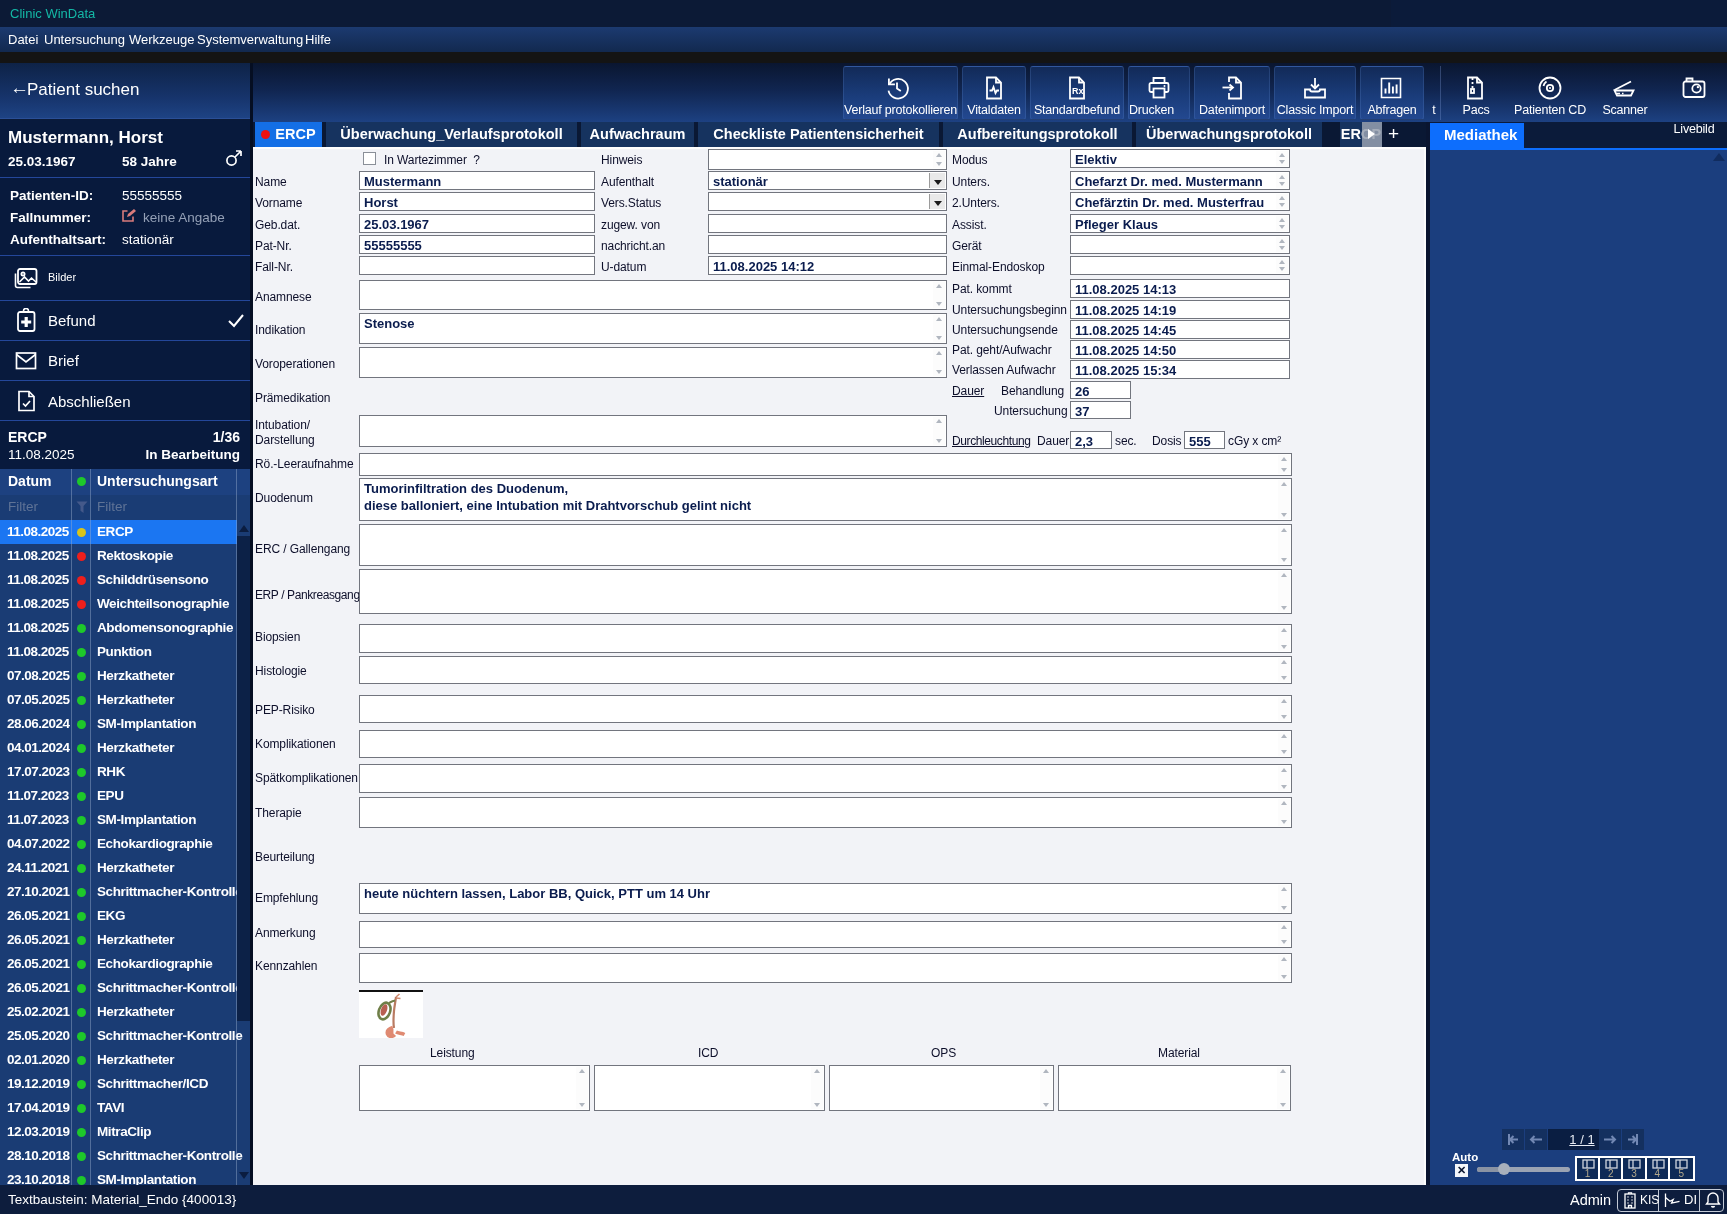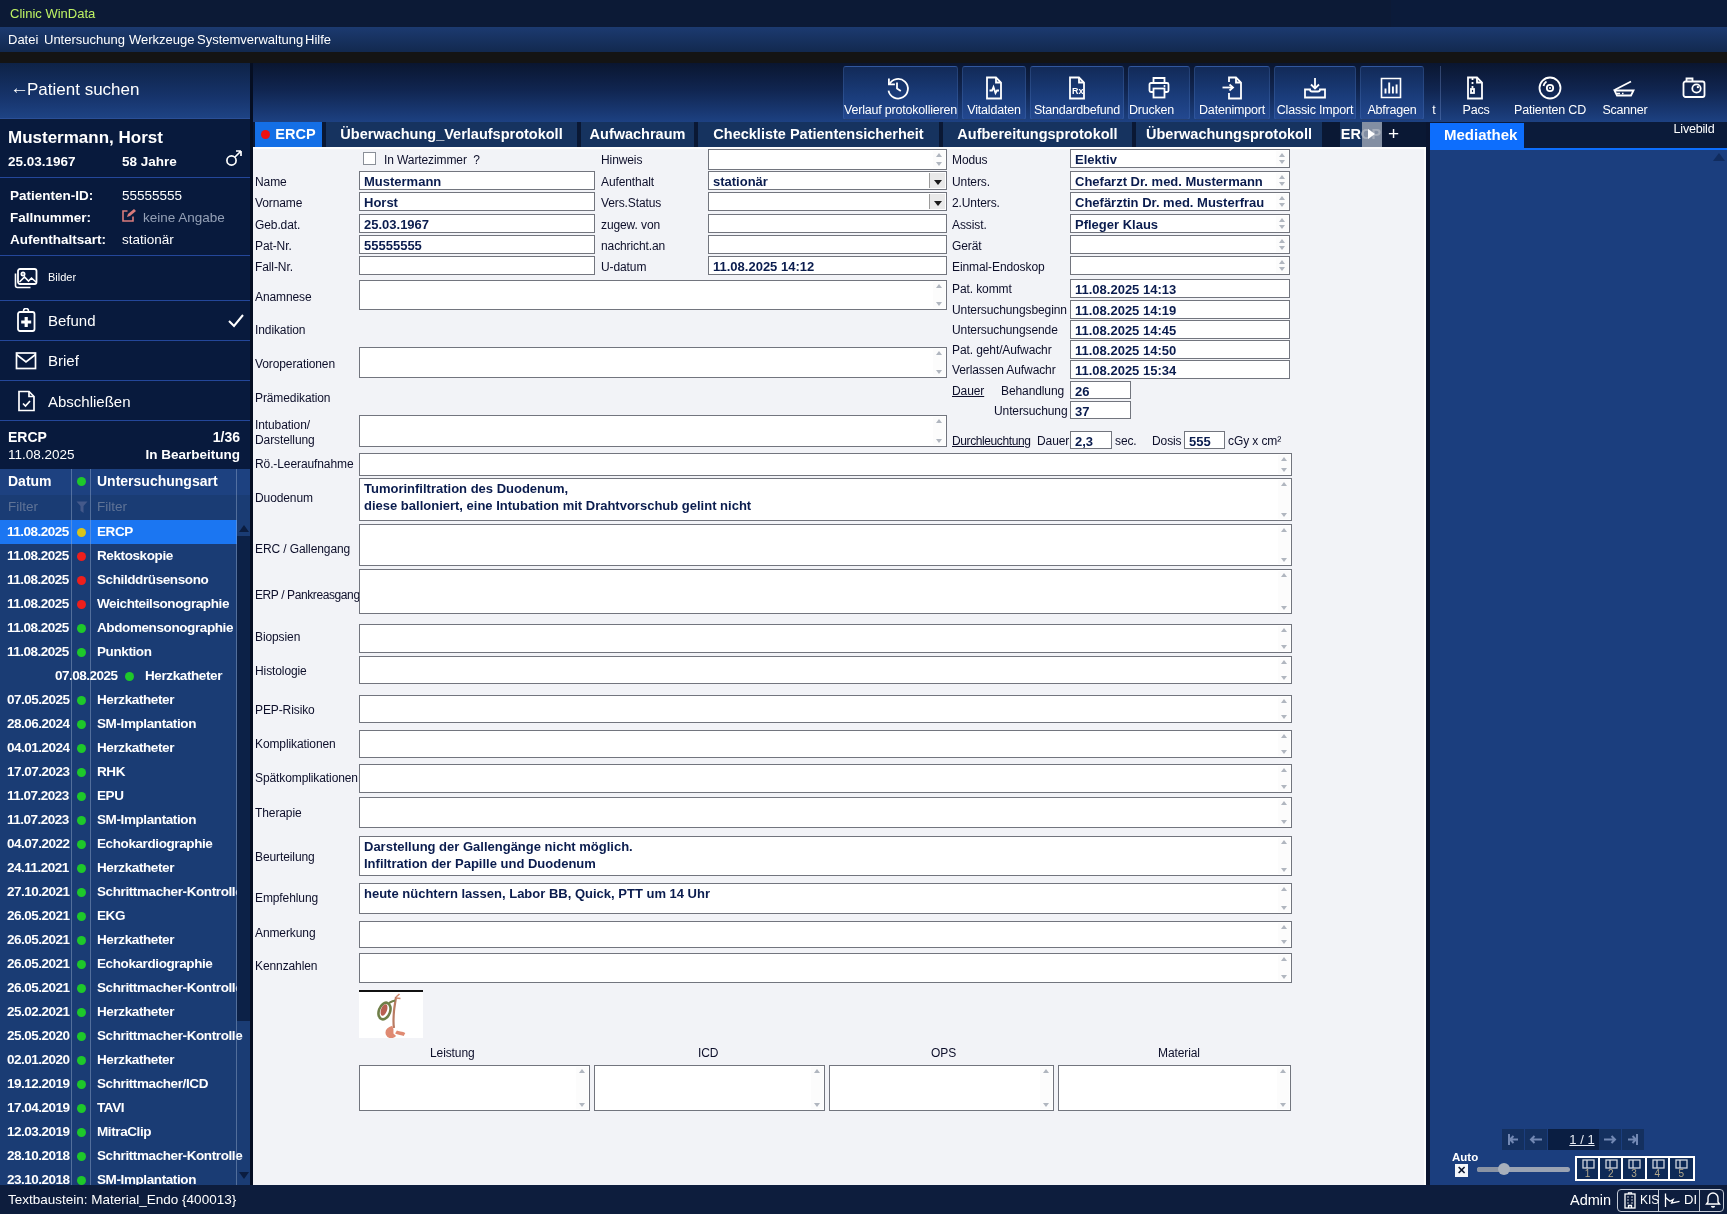--- a/index.html
+++ b/index.html
@@ -1,20 +1,20 @@
 <!DOCTYPE html>
 <html><head>
 <meta charset="utf-8">
 <style>
 *{margin:0;padding:0;box-sizing:border-box;}
 html,body{width:1727px;height:1214px;overflow:hidden;background:#0b1b3a;font-family:"Liberation Sans",sans-serif;}
 .ab{position:absolute;}
 #stage{position:relative;width:1727px;height:1214px;}
 
-#titlebar{left:0;top:0;width:1391px;height:27px;background:#0c1a36;color:#bef264;font-size:13px;}
+#titlebar{left:0;top:0;width:1391px;height:27px;background:#0c1a36;color:#14b8a6;font-size:13px;}
 #menubar{left:0;top:27px;width:1727px;height:25px;background:linear-gradient(180deg,#1c3a70 0%,#12294f 100%);color:#fff;font-size:13px;}
 #blackstrip{left:0;top:52px;width:1727px;height:11px;background:#141414;}
 #toolband{left:250px;top:63px;width:1477px;height:59px;background:linear-gradient(180deg,#0a1630 0%,#102550 45%,#1d4182 100%);}
 .tbtn{top:66px;height:54px;border-radius:3px;background:linear-gradient(180deg,#122a58 0%,#1a3c7a 55%,#234890 100%);border:1px solid rgba(100,140,210,0.22);}
 .tlab{top:103px;height:16px;color:#fff;font-size:12.5px;text-align:center;white-space:nowrap;letter-spacing:-0.2px;}
 .ticon{top:75px;width:26px;height:26px;}
 
 #sideheader{left:0;top:63px;width:250px;height:56px;background:linear-gradient(180deg,#0e2347 0%,#16336a 60%,#1e4384 100%);border-bottom:1px solid #2a4f97;color:#fff;}
 #sidebody{left:0;top:120px;width:250px;height:349px;background:#081a3d;color:#fff;}
 .sdiv{left:0;width:250px;height:1px;background:#24479a;}
@@ -242,21 +242,21 @@
  <div class="trow ab" style="top:147px;">
         <span class="tdate ab">11.08.2025</span>
         <span class="dot dg ab"></span>
         <span class="tname ab">Abdomensonographie</span>
       </div>
  <div class="trow ab" style="top:171px;">
         <span class="tdate ab">11.08.2025</span>
         <span class="dot dg ab"></span>
         <span class="tname ab">Punktion</span>
       </div>
- <div class="trow ab" style="top:195px;margin-left:48px;">
+ <div class="trow ab" style="top:195px;">
         <span class="tdate ab">07.08.2025</span>
         <span class="dot dg ab"></span>
         <span class="tname ab">Herzkatheter</span>
       </div>
  <div class="trow ab" style="top:219px;">
         <span class="tdate ab">07.05.2025</span>
         <span class="dot dg ab"></span>
         <span class="tname ab">Herzkatheter</span>
       </div>
  <div class="trow ab" style="top:243px;">
@@ -413,20 +413,21 @@
  <div class="fin ab" style="left:817px;top:45px;width:220px;height:19px;">Chefärztin Dr. med. Musterfrau<span class="sp"></span></div>
  <span class="flab ab" style="left:699px;top:71px;">Assist.</span>
  <div class="fin ab" style="left:817px;top:67px;width:220px;height:19px;">Pfleger Klaus<span class="sp"></span></div>
  <span class="flab ab" style="left:699px;top:92px;">Gerät</span>
  <div class="fin ab" style="left:817px;top:88px;width:220px;height:19px;"><span class="sp"></span></div>
  <span class="flab ab" style="left:699px;top:113px;">Einmal-Endoskop</span>
  <div class="fin ab" style="left:817px;top:109px;width:220px;height:19px;"><span class="sp"></span></div>
  <span class="flab ab" style="left:2px;top:143px;">Anamnese</span>
  <div class="fin ab" style="left:106px;top:133px;width:588px;height:30px;"><span class="sp"></span></div>
  <span class="flab ab" style="left:2px;top:176px;">Indikation</span>
+ <div class="fin ab" style="left:106px;top:166px;width:588px;height:31px;">Stenose<span class="sp"></span></div>
  <span class="flab ab" style="left:2px;top:210px;">Voroperationen</span>
  <div class="fin ab" style="left:106px;top:200px;width:588px;height:31px;"><span class="sp"></span></div>
  <span class="flab ab" style="left:2px;top:244px;">Prämedikation</span>
  <span class="flab ab" style="left:2px;top:271px;">Intubation/</span>
  <span class="flab ab" style="left:2px;top:286px;">Darstellung</span>
  <div class="fin ab" style="left:106px;top:268px;width:588px;height:32px;"><span class="sp"></span></div>
  <span class="flab ab" style="left:699px;top:135px;">Pat. kommt</span>
  <div class="fin ab" style="left:817px;top:132px;width:220px;height:19px;">11.08.2025 14:13</div>
  <span class="flab ab" style="left:699px;top:156px;">Untersuchungsbeginn</span>
  <div class="fin ab" style="left:817px;top:153px;width:220px;height:19px;">11.08.2025 14:19</div>
@@ -462,21 +463,20 @@
  <div class="fin ab" style="left:106px;top:509px;width:933px;height:28px;"><span class="sp"></span></div>
  <span class="flab ab" style="left:2px;top:556px;">PEP-Risiko</span>
  <div class="fin ab" style="left:106px;top:548px;width:933px;height:28px;"><span class="sp"></span></div>
  <span class="flab ab" style="left:2px;top:590px;">Komplikationen</span>
  <div class="fin ab" style="left:106px;top:583px;width:933px;height:28px;"><span class="sp"></span></div>
  <span class="flab ab" style="left:2px;top:624px;">Spätkomplikationen</span>
  <div class="fin ab" style="left:106px;top:617px;width:933px;height:29px;"><span class="sp"></span></div>
  <span class="flab ab" style="left:2px;top:659px;">Therapie</span>
  <div class="fin ab" style="left:106px;top:650px;width:933px;height:31px;"><span class="sp"></span></div>
  <span class="flab ab" style="left:2px;top:703px;">Beurteilung</span>
- <div class="fin ab" style="left:106px;top:689px;width:933px;height:40px;">Darstellung der Gallengänge nicht möglich.<br>Infiltration der Papille und Duodenum<span class="sp"></span></div>
  <span class="flab ab" style="left:2px;top:744px;">Empfehlung</span>
  <div class="fin ab" style="left:106px;top:736px;width:933px;height:31px;">heute nüchtern lassen, Labor BB, Quick, PTT um 14 Uhr<span class="sp"></span></div>
  <span class="flab ab" style="left:2px;top:779px;">Anmerkung</span>
  <div class="fin ab" style="left:106px;top:774px;width:933px;height:27px;"><span class="sp"></span></div>
  <span class="flab ab" style="left:2px;top:812px;">Kennzahlen</span>
  <div class="fin ab" style="left:106px;top:806px;width:933px;height:30px;"><span class="sp"></span></div>
  <div class="ab" style="left:106px;top:843px;width:64px;height:2px;background:#111;"></div>
  <div class="ab" style="left:106px;top:845px;width:64px;height:46px;background:#fff;">
 <svg width="64" height="46" viewBox="0 0 64 46" fill="none">
           <path d="M37 5c-0.5 4-1.5 9-2 14-0.5 6-1 12 0 17" stroke="#b97b62" stroke-width="2.2"></path>

